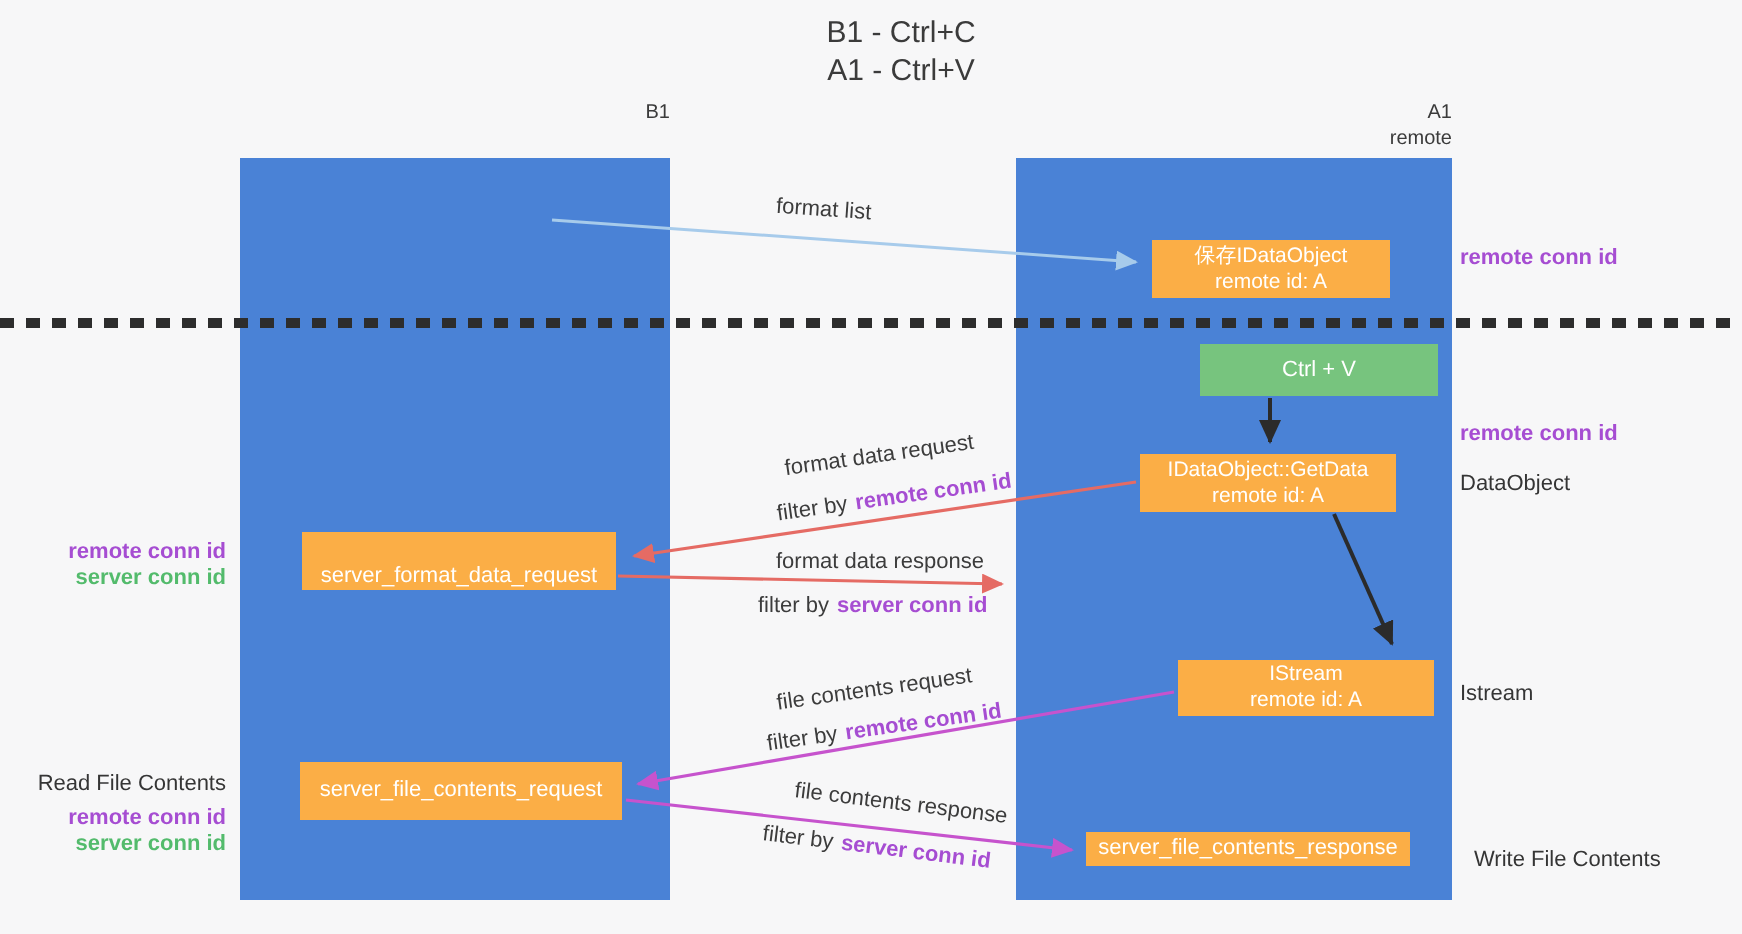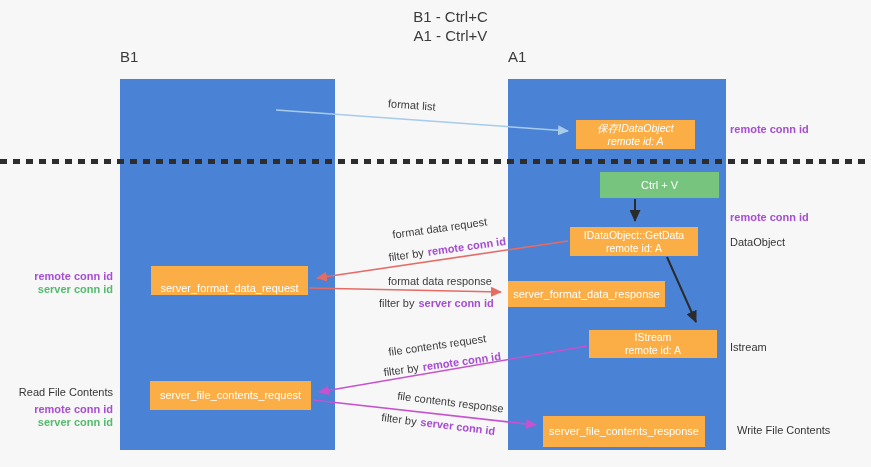--- a/index.html
+++ b/index.html
@@ -11,21 +11,21 @@
   html,body{background:#e9e9ea;}
   .canvas{
     position:relative;width:871px;height:467px;overflow:hidden;
     background:var(--bg);
     font-family:"Liberation Sans", sans-serif;color:var(--ink);
   }
   .title{position:absolute;left:0;right:0;top:7;text-align:center;font-size:15px;color:#3b3b3b;line-height:19px;padding-left:30px;}
   .col{position:absolute;top:79px;height:371px;background:var(--blue);}
   .col-left{left:120px;width:215px;}
   .col-right{left:508px;width:218px;}
-  .col-header{position:absolute;top:50px;text-align:left;font-size:15px;line-height:13px;color:#3b3b3b;}
+  .col-header{position:absolute;top:50px;text-align:right;font-size:10px;line-height:13px;color:#3b3b3b;}
   .hdr-left{left:120px;width:215px;}
   .hdr-right{left:508px;width:218px;}
   .dashline{position:absolute;left:0;top:159px;width:871px;height:5px;
     background:repeating-linear-gradient(90deg,var(--dash) 0 7px,transparent 7px 13px);}
   .box{position:absolute;display:flex;flex-direction:column;align-items:center;justify-content:center;
     font-size:11px;line-height:13px;color:#fff;text-align:center;z-index:3;}
   .box.green{background:var(--green-box);}
   .box.orange{background:var(--orange);}
   .box .sub{font-size:10.5px;}
   svg.overlay{position:absolute;left:0;top:0;z-index:5;pointer-events:none;}
@@ -53,60 +53,58 @@
   <div class="title" style="top:7px;">
     <div>B1 - Ctrl+C</div>
     <div>A1 - Ctrl+V</div>
   </div>
 
   <div class="col-header hdr-left">
     <div>B1</div>
   </div>
   <div class="col-header hdr-right">
     <div>A1</div>
+    <div>remote</div>
   </div>
 
   <div class="col col-left"></div>
   <div class="col col-right"></div>
 
   <div class="dashline"></div>
 
 
-  <div class="box orange" style="left:576px;top:120px;width:119px;height:29px;font-style:italic;">
+  <div class="box orange" style="left:576px;top:120px;width:119px;height:29px;">
     <div class="sub">保存IDataObject</div>
     <div class="sub">remote id: A</div>
   </div>
 
   <div class="box green" style="left:576px;top:172px;width:119px;height:26px;margin-left:24px;">
     <div>Ctrl + V</div>
   </div>
 
   <div class="box orange" style="left:570px;top:227px;width:128px;height:29px;">
     <div class="sub">IDataObject::GetData</div>
     <div class="sub">remote id: A</div>
   </div>
 
   <div class="box orange" style="left:151px;top:266px;width:157px;height:29px;justify-content:flex-end;">
     <div>server_format_data_request</div>
   </div>
 
-  <div class="box orange" style="left:508px;top:281px;width:157px;height:26px;">
-    <div>server_format_data_response</div>
-  </div>
 
   <div class="box orange" style="left:589px;top:330px;width:128px;height:28px;">
     <div class="sub">IStream</div>
     <div class="sub">remote id: A</div>
   </div>
 
   <div class="box orange" style="left:150px;top:381px;width:161px;height:29px;align-items:center;">
     <div>server_file_contents_request</div>
   </div>
 
-  <div class="box orange" style="left:543px;top:416px;width:162px;height:31px;">
+  <div class="box orange" style="left:543px;top:416px;width:162px;height:17px;">
     <div>server_file_contents_response</div>
   </div>
 
   <svg class="overlay" width="871" height="467" viewBox="0 0 871 467">
     <defs>
       <marker id="m-blue" markerUnits="userSpaceOnUse" markerWidth="11" markerHeight="10" refX="10" refY="5" orient="auto">
         <path d="M0,0 L11,5 L0,10 Z" class="f-blue"></path>
       </marker>
       <marker id="m-black" markerUnits="userSpaceOnUse" markerWidth="12" markerHeight="11" refX="11" refY="5.5" orient="auto">
         <path d="M0,0 L12,5.5 L0,11 Z" class="f-black"></path>

